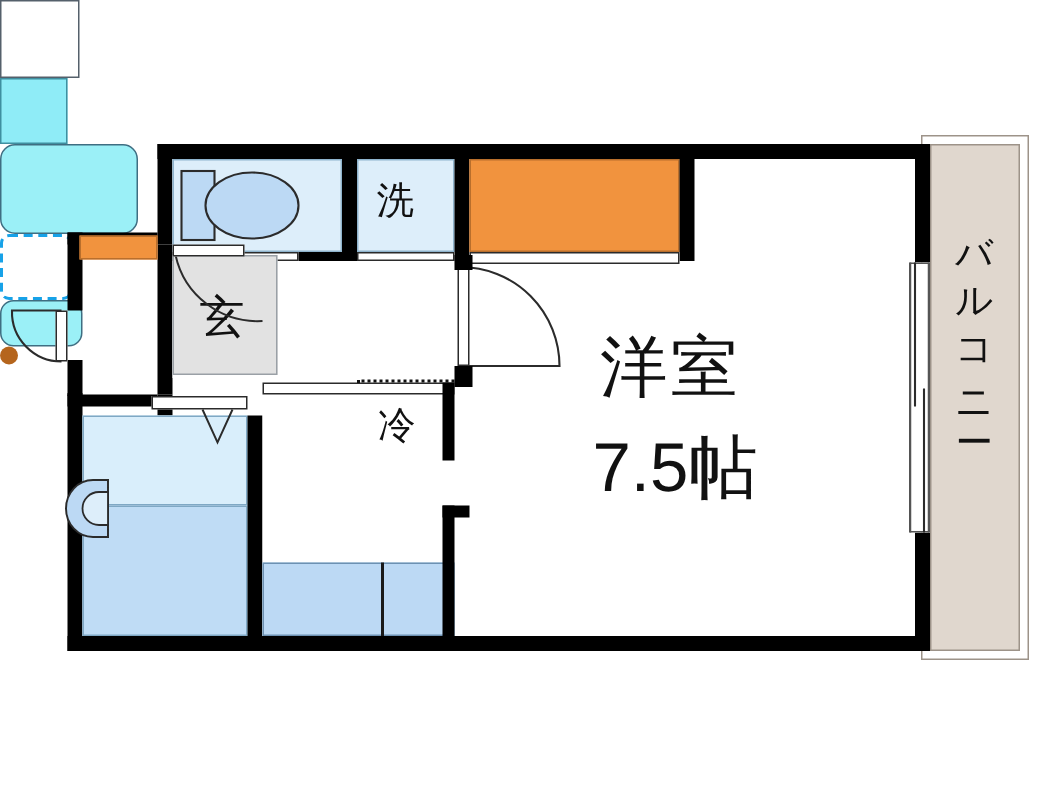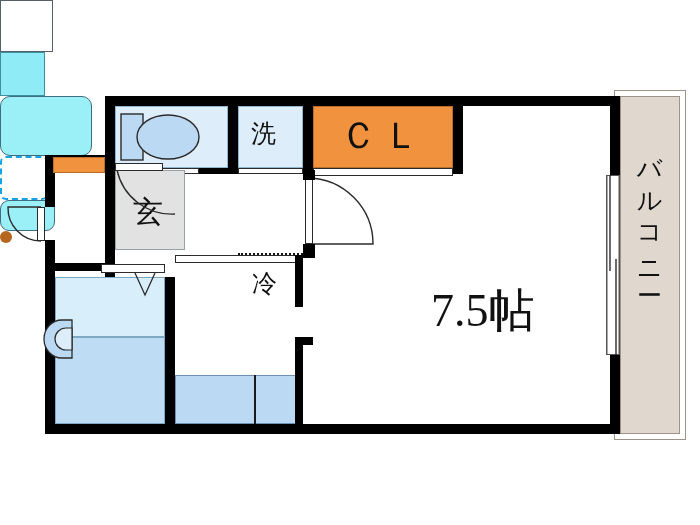--- a/index.html
+++ b/index.html
@@ -32,21 +32,21 @@
   .washsq-outer{background:#ffffff;border:1px solid #55606b;box-sizing:border-box;}
   .burner{background:#b5651d;border-radius:50%;}
   .fridgebox{border:2px dashed #17a2e8;border-radius:6px;box-sizing:border-box;}
 
   .door-leaf{position:absolute;background:#ffffff;border:1px solid #2b2b2b;box-sizing:border-box;}
   .slide-panel{position:absolute;background:#ffffff;border:1px solid #2b2b2b;box-sizing:border-box;}
   .dash-top{position:absolute;border-top:2px dotted #111;}
 
   .txt-cl{font-size:37px;letter-spacing:6px;font-family:"Liberation Serif",serif;}
   .txt-room{font-size:45px;font-family:"DejaVu Serif",serif;letter-spacing:2px;}
-  .txt-area{font-size:46px;font-family:Liberation Serif, serif;letter-spacing:0px;margin-left:36px;}
+  .txt-area{font-size:46px;font-family:Liberation Sans, sans-serif;letter-spacing:0px;}
   .txt-k2{font-size:36px;font-family:"Liberation Serif",serif;letter-spacing:2px;}
   .txt-wash{font-size:25px;font-family:"DejaVu Serif",serif;}
   .txt-fridge{font-size:25px;font-family:"DejaVu Serif",serif;}
   .txt-genkan{font-size:30px;font-family:"DejaVu Serif",serif;}
   .txt-balcony{font-size:25px;font-family:"DejaVu Serif",serif;writing-mode:vertical-rl;text-orientation:upright;letter-spacing:7px;}
 </style>
 </head>
 <body>
 
 <div id="plan">
@@ -94,21 +94,20 @@
   <div class="washsq" style="left:248px;top:114px;width:45px;height:44px;"></div>
   <div class="lbl txt-wash" style="left:251px;top:121px;">洗</div>
   <div class="wall" style="left:303px;top:96px;width:10px;height:78px;"></div>
 
   <div class="slide-panel" style="left:238px;top:168px;width:65px;height:6px;"></div>
   <svg class="svgbox" style="left:238px;top:174px;width:65px;height:26px;" viewBox="0 0 65 26">
     <path d="M22 0 L32 22 L42 0" fill="none" stroke="#2b2b2b" stroke-width="1.3"></path>
   </svg>
 
   <div class="fill rm-closet" style="left:313px;top:106px;width:140px;height:62px;"></div>
-  <div class="lbl txt-cl" style="left:340px;top:117px;">ＣＬ</div>
   <div class="wall" style="left:453px;top:96px;width:10px;height:78px;"></div>
 
   <div class="slide-panel" style="left:313px;top:168px;width:140px;height:8px;"></div>
   <svg class="svgbox" style="left:313px;top:176px;width:140px;height:30px;" viewBox="0 0 140 30">
     <path d="M8 0 L18 26 L28 0" fill="none" stroke="#2b2b2b" stroke-width="1.3"></path>
     <path d="M112 0 L122 26 L132 0" fill="none" stroke="#2b2b2b" stroke-width="1.3"></path>
   </svg>
 
   <div class="fill rm-white" style="left:115px;top:174px;width:188px;height:78px;"></div>
 
@@ -156,20 +155,21 @@
   <div class="fill rm-counter" style="left:175px;top:375px;width:128px;height:49px;"></div>
   <div class="thinwall" style="left:254px;top:375px;width:2px;height:49px;"></div>
   <div class="sinkbowl" style="left:186px;top:384px;width:55px;height:31px;"></div>
   <div class="burner" style="left:266px;top:394px;width:12px;height:12px;"></div>
 
   <div class="wall" style="left:295px;top:255px;width:8px;height:52px;"></div>
   <div class="wall" style="left:295px;top:337px;width:8px;height:87px;"></div>
   <div class="wall" style="left:295px;top:337px;width:22px;height:8px;"></div>
 
   <div class="fill rm-white" style="left:313px;top:176px;width:297px;height:248px;"></div>
+  <div class="lbl txt-room" style="left:400px;top:222px;">洋室</div>
   <div class="lbl txt-area" style="left:395px;top:288px;">7.5帖</div>
 
   <div class="door-leaf" style="left:305px;top:178px;width:8px;height:66px;"></div>
   <svg class="svgbox" style="left:305px;top:176px;width:80px;height:80px;" viewBox="0 0 80 80">
     <path d="M2 2 A66 66 0 0 1 68 68 L2 68" fill="none" stroke="#2b2b2b" stroke-width="1.4"></path>
   </svg>
   <div class="wall" style="left:303px;top:170px;width:12px;height:10px;"></div>
   <div class="wall" style="left:303px;top:244px;width:12px;height:14px;"></div>
 
   <div class="fill" style="left:606px;top:175px;width:14px;height:180px;background:#ffffff;border:1px solid #555;box-sizing:border-box;"></div>

